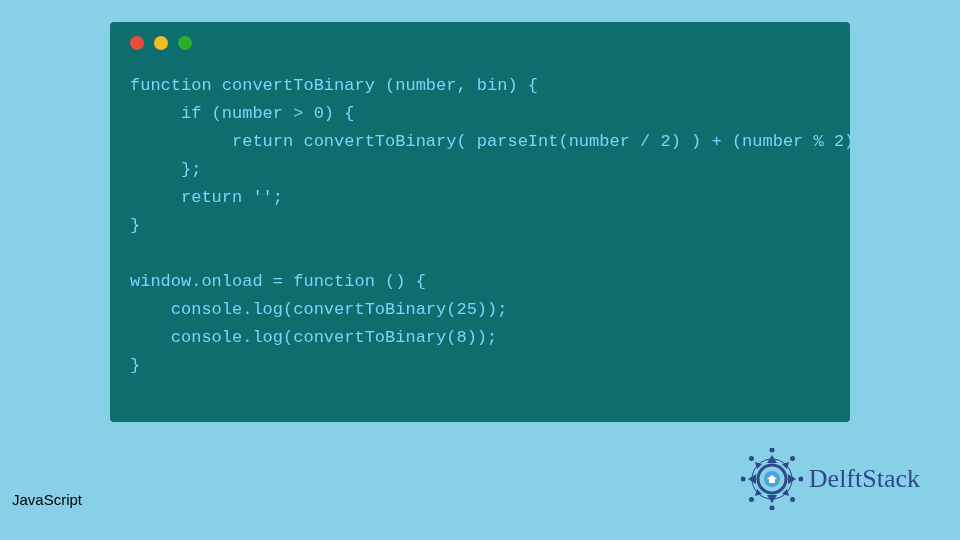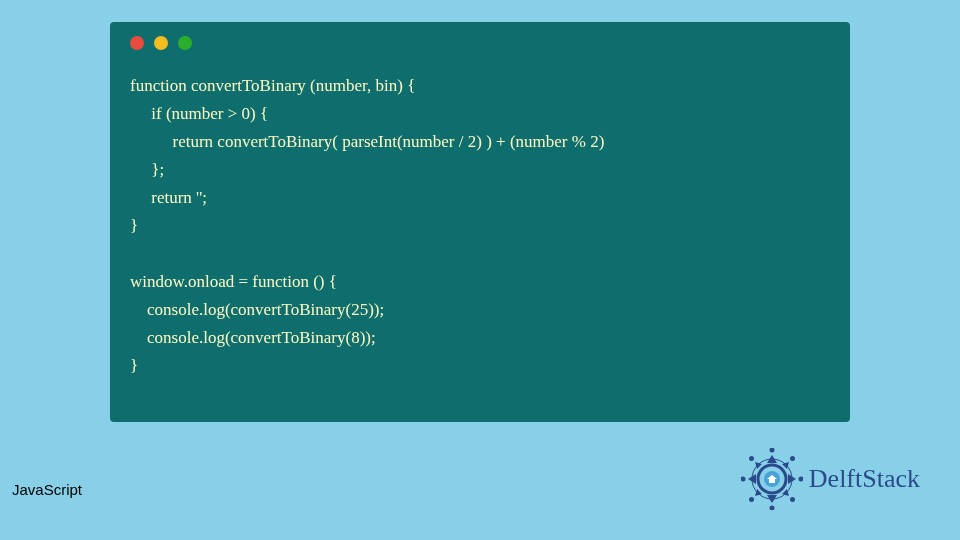--- a/index.html
+++ b/index.html
@@ -32,39 +32,39 @@
     }
     .dot {
       width: 14px;
       height: 14px;
       border-radius: 50%;
     }
     .dot-red { background: #e94b3c; }
     .dot-yellow { background: #f5bd1f; }
     .dot-green { background: #2bae2b; }
     .code-block {
-      font-family: Liberation Serif, serif;
+      font-family: Liberation Mono, monospace;
       font-size: 17px;
       line-height: 1.65;
-      color: #fef9c3;
+      color: #7dd3fc;
       white-space: pre;
       margin-top: 22px;
     }
     .js-badge {
       position: absolute;
       left: 8px;
       bottom: 30px;
       width: 78px;
     }
     .js-label {
       font-family: Arial, sans-serif;
       font-size: 15px;
       color: #000;
       text-align: center;
-      margin-bottom: 12px;
+      margin-bottom: 2px;
     }
     .js-logo {
       width: 52px;
       height: 58px;
       margin: 0 auto;
       background: #f5bd1f;
       position: relative;
       clip-path: polygon(0 0, 100% 0, 92% 88%, 50% 100%, 8% 88%);
     }
     .js-text {

